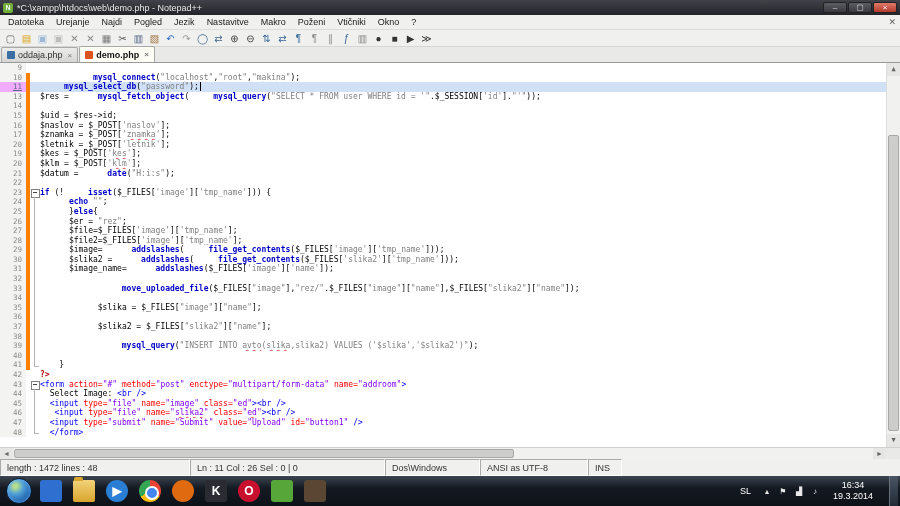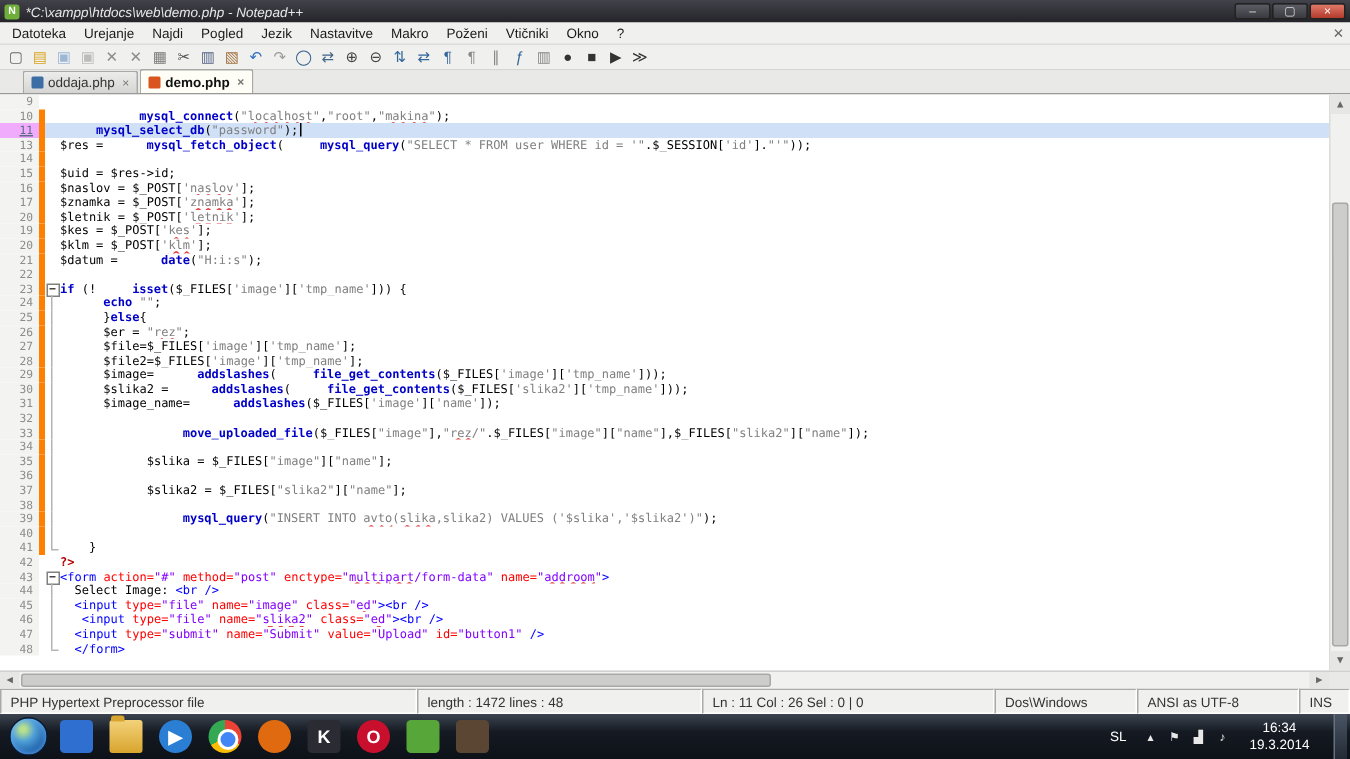--- a/index.html
+++ b/index.html
@@ -5,40 +5,40 @@
   * { box-sizing: border-box; margin: 0; padding: 0; }
   html,body { width:900px; height:506px; overflow:hidden; background:#444;
     font-family:"Liberation Sans", sans-serif; }
   .app { width:900px; height:476px; display:flex; flex-direction:column; background:#f0f0ee; }
 
   
   .titlebar { height:15px; background:linear-gradient(#42424a,#232329); display:flex; align-items:center;
     padding:0 3px; color:#e8e8e8; font-size:9px; }
   .np-icon { width:10px; height:10px; background:#6fae3a; border-radius:2px; color:#fff; font-size:7px;
     font-weight:bold; text-align:center; line-height:10px; margin-right:4px; flex:none; }
-  .title-text { flex:1; white-space:nowrap; overflow:hidden;font-style:italic; }
+  .title-text { flex:1; white-space:nowrap; overflow:hidden; }
   .winbtns { display:flex; gap:1px; }
   .winbtn { width:24px; height:11px; font-size:8px; line-height:10px; text-align:center; color:#ddd;
     background:linear-gradient(#5c5c64,#3a3a40); border:1px solid #222; border-radius:2px; }
   .winbtn.close { background:linear-gradient(#e07a6a,#b33a2b); color:#fff; }
 
   
   .menubar { height:15px; background:#f0f0ee; border-bottom:1px solid #dcdcda; display:flex;
     align-items:center; font-size:9px; color:#1a1a1a; padding:0 2px; position:relative; }
   .menu-item { padding:1px 6px; }
   .menu-close { position:absolute; right:4px; color:#666; font-size:9px; }
 
   
   .toolbar { height:17px; background:#f0f0ee; border-bottom:1px solid #d6d6d4; display:flex;
     align-items:center; padding:0 3px; gap:1px; }
   .tb-ic { width:15px; height:15px; font-size:10px; line-height:15px; text-align:center; display:inline-block; }
 
   
   .tabbar { height:16px; background:#e9e9e7; border-bottom:1px solid #9a9a98; display:flex;
-    align-items:flex-end; padding-left:15px; font-size:9px; }
+    align-items:flex-end; padding-left:1px; font-size:9px; }
   .tab { height:15px; display:flex; align-items:center; gap:3px; padding:0 5px;
     background:linear-gradient(#ececec,#d5d5d3); border:1px solid #a8a8a6; border-bottom:none;
     border-radius:2px 2px 0 0; color:#333; margin-right:1px; }
   .tab.active { background:#fffef6; height:16px; font-weight:bold; color:#111; }
   .disk { width:8px; height:8px; border-radius:1px; display:inline-block; }
   .disk.saved { background:#3a6ea5; }
   .disk.unsaved { background:#d9541e; }
   .tab-x { color:#777; font-size:8px; margin-left:2px; }
 
   
@@ -443,21 +443,20 @@
   </div>
 
   <div class="hscroll">
     <div class="hs-arrow">◄</div>
     <div class="hs-thumb"></div>
     <div class="hs-arrow right">►</div>
     <div class="hs-corner"></div>
   </div>
 
   <div class="statusbar">
-    <span class="st-sec st-doctype">PHP Hypertext Preprocessor file</span>
     <span class="st-sec st-len">length : 1472  lines : 48</span>
     <span class="st-sec st-pos">Ln : 11   Col : 26   Sel : 0 | 0</span>
     <span class="st-sec st-eol">Dos\Windows</span>
     <span class="st-sec st-enc">ANSI as UTF-8</span>
     <span class="st-sec st-ins">INS</span>
   </div>
 
 </div>
 
 <div class="taskbar">

